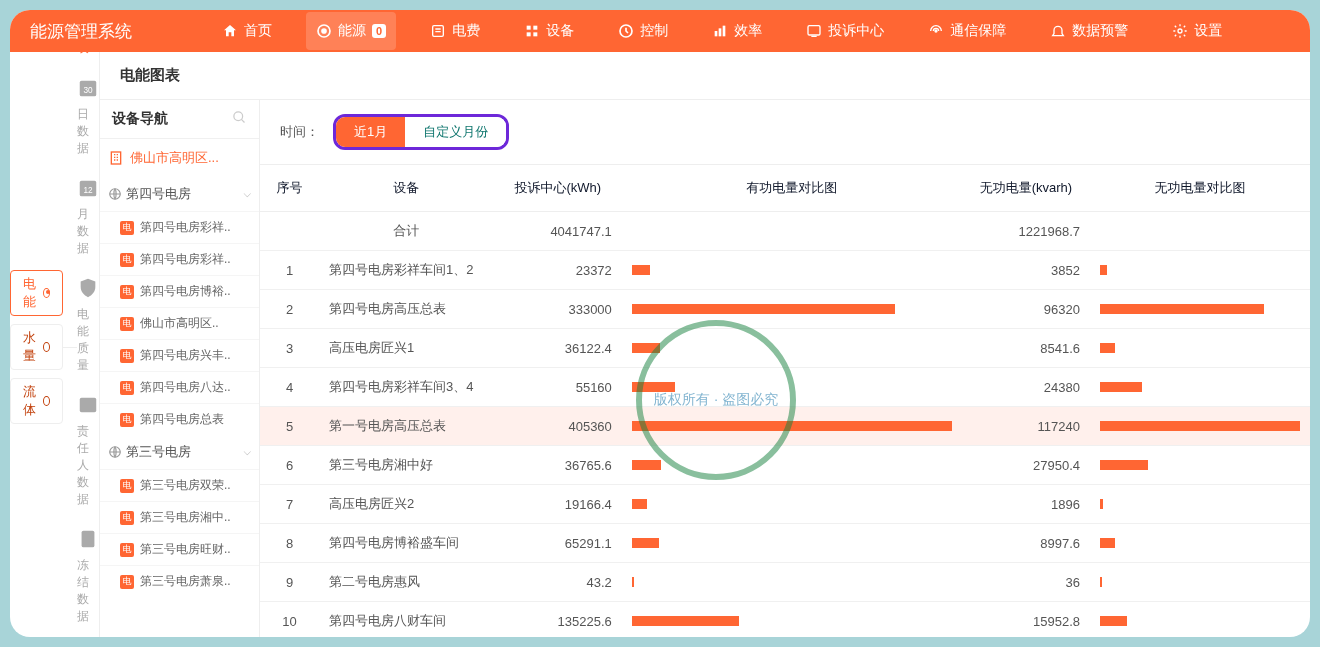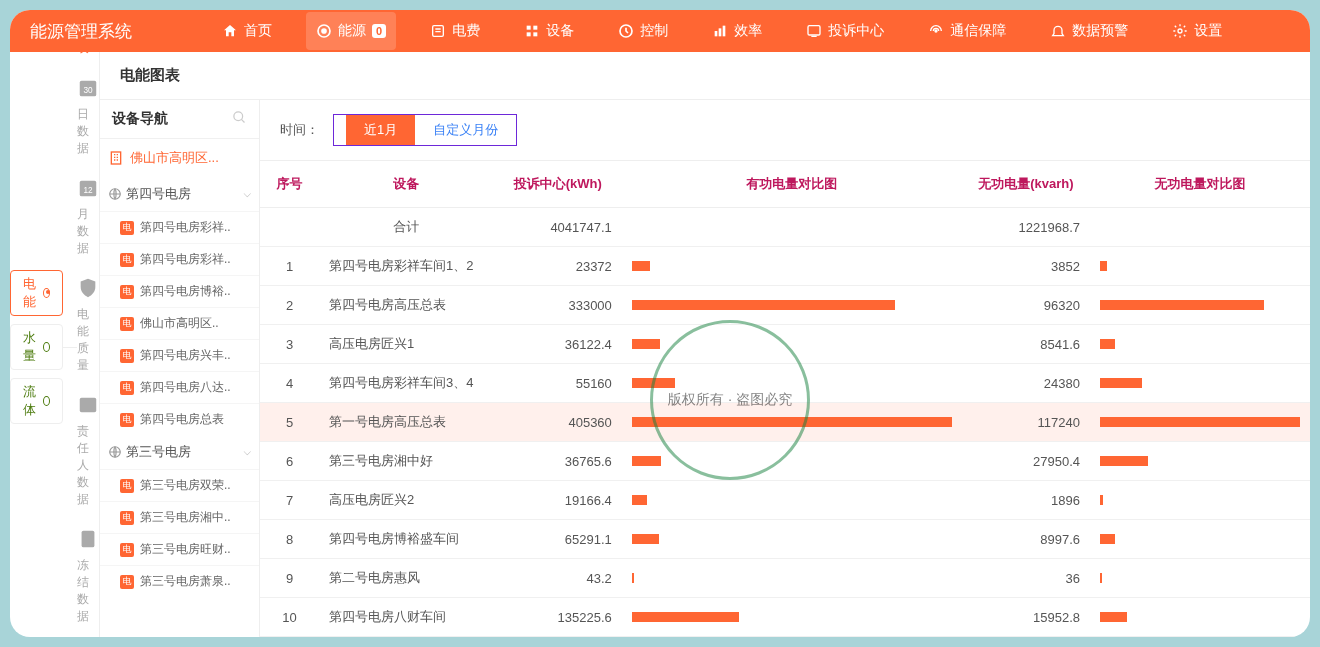--- a/index.html
+++ b/index.html
@@ -74,21 +74,21 @@
       flex-direction: row;
       align-items: center;
       padding-top: 12px;
     }
     .rail-tag {
       padding: 4px 12px;
       border: 1px solid #eee;
       border-radius: 4px;
       margin-bottom: 8px;
       font-size: 13px;
-      color: #4d7c0f;
+      color: #c2410c;
       cursor: pointer;
       display: flex;
       align-items: center;
       gap: 4px;
     }
     .rail-tag.active {
       color: #ff6633;
       border-color: #ff6633;
     }
     .rail-tag .dot {
@@ -232,51 +232,50 @@
       padding: 14px 20px;
       display: flex;
       align-items: center;
       gap: 14px;
       border-bottom: 1px solid #eee;
       font-size: 13px;
       color: #555;
     }
     .time-btn-group {
       display: flex;
-      border: 1px solid #6d28d9;
-      border-radius: 0;
+      border: 3px solid #6d28d9;
+      border-radius: 12px;
       overflow: hidden;
-      padding-left: 12px;
     }
     .time-btn {
       padding: 6px 18px;
       cursor: pointer;
       font-size: 13px;
-      color: #3b82f6;
+      color: #0f766e;
       border: none;
       background: #fff;
     }
     .time-btn.active {
       background: #ff6633;
       color: #fff;
     }
     .table-wrap {
       flex: 1;
       overflow-y: auto;
     }
     table {
       width: 100%;
       border-collapse: collapse;
     }
     th {
       text-align: center;
       padding: 14px 10px;
       font-size: 13px;
-      color: #be185d;
-      font-weight: 700;
+      color: #0f172a;
+      font-weight: 400;
       border-bottom: 1px solid #eee;
       background: #fff;
     }
     td {
       padding: 10px 10px;
       font-size: 13px;
       color: #555;
       border-bottom: 1px solid #f0f0f0;
     }
     tr.highlight {
@@ -287,31 +286,31 @@
     .col-num { text-align: right; width: 130px; }
     .col-bar { }
     .bar-fill {
       height: 10px;
       background: #ff6633;
       max-width: 320px;
     }
     .watermark {
       position: absolute;
       top: 320px;
-      left: 650px;
+      left: 636px;
       width: 160px;
       height: 160px;
-      border: 3px solid #15803d;
+      border: 6px solid #15803d;
       border-radius: 50%;
       opacity: 0.5;
       pointer-events: none;
       display:flex;
       align-items:center;
       justify-content:center;
-      color:#000000;
+      color:#0369a1;
       font-size: 14px;
     }
   </style>
 </head>
 <body>
 
 <div class="app-frame">
 
   <div class="topnav">
     <div class="app-title">能源管理系统</div>

